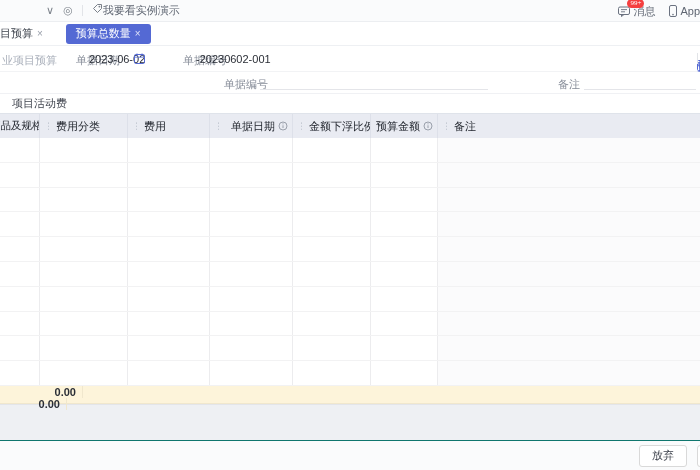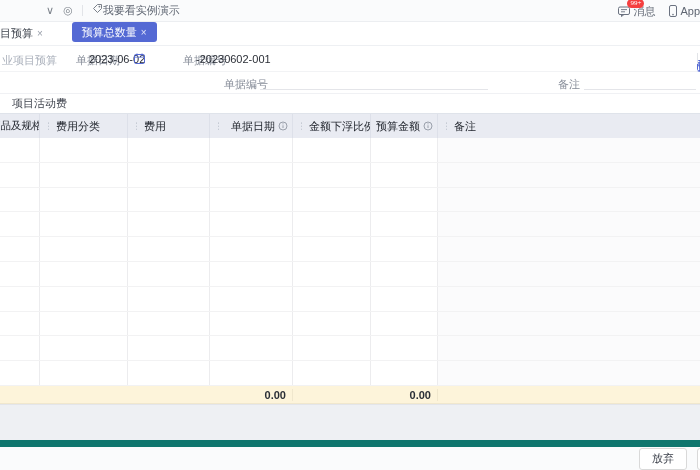--- a/index.html
+++ b/index.html
@@ -24,21 +24,21 @@
   .msg-wrap{ position:relative; display:flex; align-items:center; gap:3px; cursor:pointer;font-family:Liberation Serif, serif;}
   .badge{
     position:absolute; top:-5px; left:9px;
     background:var(--badge,#f53f3f); color:#fff; font-size:7px; line-height:9px;
     padding:0 3px; border-radius:6px; white-space:nowrap;
   }
   .app-wrap{ display:flex; align-items:center; gap:3px; cursor:pointer; white-space:nowrap;}
   
   .tabbar{
     height:24px; background:#fff; border-bottom:1px solid #eef0f3;
-    display:flex; gap:21px;
+    display:flex; align-items:center; gap:15px;
   }
   .tab{ display:flex; align-items:center; gap:4px; color:#3d434d; padding:0 2px; cursor:pointer; white-space:nowrap; margin-left:-2px;}
   .tab .x{ color:#9aa0ab; font-size:10px;}
   .tab.active{
     background:var(--accent,#5469d4); color:#fff; border-radius:3px;
     height:20px; padding:0 10px; margin-left:6px;
   }
   .tab.active .x{ color:#dfe3fa;}
   
   .docrow{ height:26px; position:relative; background:#fff; border-bottom:1px solid #f2f3f5;}
@@ -72,29 +72,29 @@
   .hcell.right{ justify-content:flex-end;}
   .hcell.right .handle{ margin-right:auto;}
   .handle{ color:#b9bec9; font-size:9px; line-height:1;}
   .hlabel{ white-space:nowrap;}
   .hlabel.cut{ margin-left:-14px; font-size:10.5px;}
   .tbody{ height:248px; background:#fff;}
   .trow{ height:24.8px; display:flex; border-bottom:1px solid #f2f2f3;}
   .cell{ border-right:1px solid #ececee; height:100%;}
   .cell.c7{ background:#fbfbfc; border-right:none;}
   .totals{
-    height:18px; background:var(--totals-bg,#fdf4da); display:flex; align-items:center;
-    border-bottom:1px solid #f0e7cd; font-weight:bold; color:#2a2e36;
+    height:18px; background:var(--totals-bg,#fdf4da); display:flex; align-items:flex-start;
+    border-bottom:1px solid #f0e7cd; font-weight:bold; color:#2a2e36;flex-direction:column;
   }
   .tcell{ border-right:1px solid #f0e7cd; display:flex; align-items:center; justify-content:flex-end; padding:0 6px;}
   .tcell.c7{ border-right:none;}
   
   .gapband{ height:36px; background:#eef0f3; border-top:1px solid #e3e5e9;}
   .footer{
-    height:30px; background:#fafbfc; border-top:7px solid #0f766e;
+    height:30px; background:#fafbfc; border-top:1px solid #0f766e;
     display:flex; align-items:center; justify-content:flex-end; gap:10px;
   }
   .btn{
     height:22px; padding:0 12px; background:#fff; border:1px solid #d9d9d9;
     border-radius:3px; color:#40454f; font-size:11px; cursor:pointer;
     display:flex; align-items:center; white-space:nowrap;
   }
   .btn.primary-outline{ color:var(--accent,#5469d4); border-color:#9dacе8; border-color:#9dace8;}
   .btn.partial{ width:40px; margin-right:-37px;}
   svg{ display:block;}

